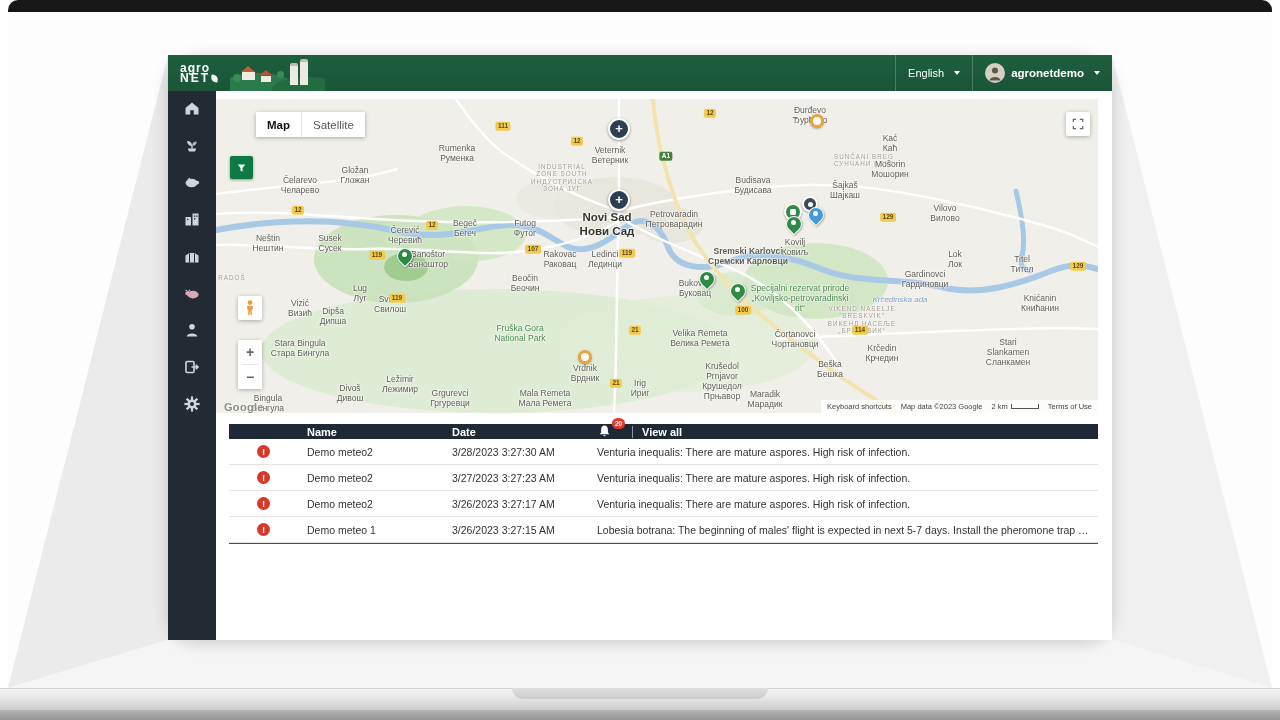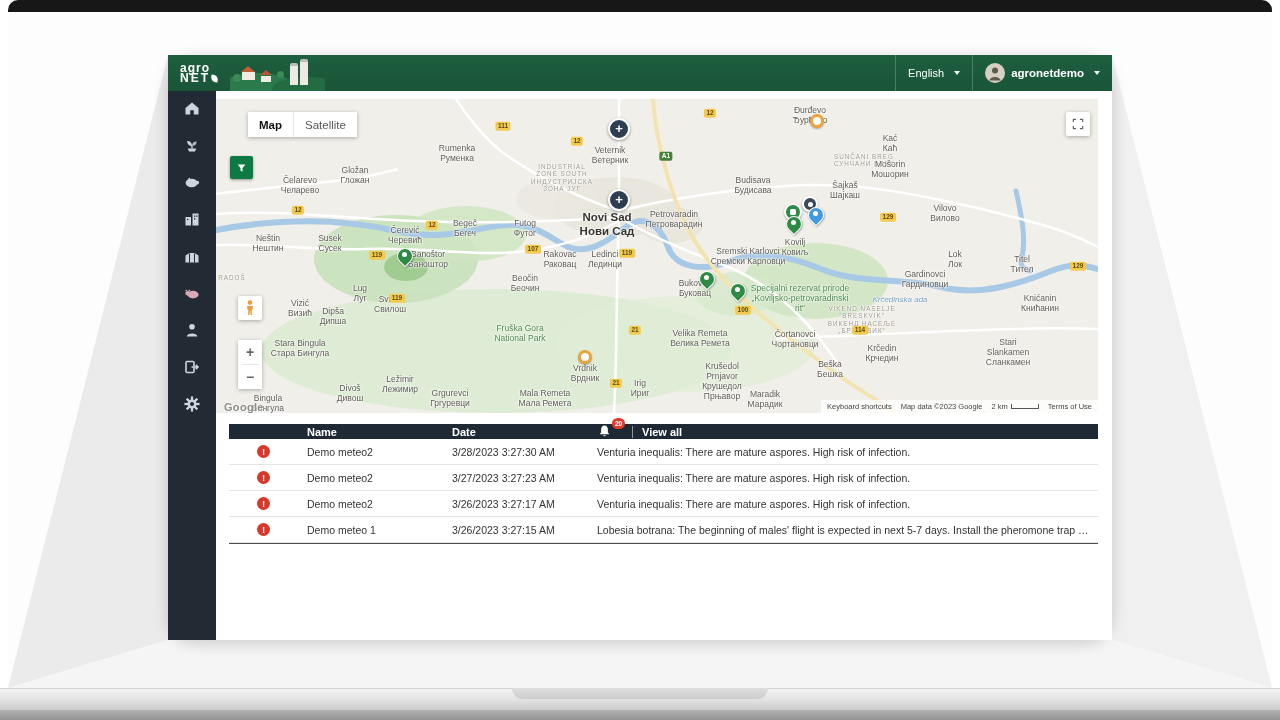--- a/index.html
+++ b/index.html
@@ -63,21 +63,21 @@
   .marker.round-dark::before{content:'';position:absolute;left:-8px;top:-8px;width:12px;height:12px;background:#394a5a;border:2px solid #fff;border-radius:50%;box-shadow:0 1px 2px rgba(0,0,0,.35);}
   .marker.round-dark::after{content:'';position:absolute;left:-2.5px;top:-2.5px;width:5px;height:5px;background:#fff;border-radius:50%;}
   .marker.station-green::before{content:'';position:absolute;left:-9px;top:-9px;width:14px;height:14px;background:#2e8b46;border:2px solid #fff;border-radius:50%;box-shadow:0 1px 2px rgba(0,0,0,.35);}
   .marker.station-green::after{content:'';position:absolute;left:-3px;top:-3px;width:6px;height:6px;background:#fff;border-radius:1.5px;}
   .marker.pin-green::before{content:'';position:absolute;left:-8px;top:-16px;width:14px;height:14px;background:#2e8b46;border:1.5px solid #fff;border-radius:50% 50% 50% 0;transform:rotate(-45deg);box-shadow:0 1px 2px rgba(0,0,0,.35);}
   .marker.pin-green::after{content:'';position:absolute;left:-3px;top:-12px;width:5px;height:5px;background:#fff;border-radius:50%;}
   .marker.pin-blue::before{content:'';position:absolute;left:-8px;top:-16px;width:14px;height:14px;background:#429be0;border:1.5px solid #fff;border-radius:50% 50% 50% 0;transform:rotate(-45deg);box-shadow:0 1px 2px rgba(0,0,0,.35);}
   .marker.pin-blue::after{content:'';position:absolute;left:-3px;top:-12px;width:5px;height:5px;background:#fff;border-radius:50%;}
   .marker.dot-orange::before{content:'';position:absolute;left:-7px;top:-7px;width:8px;height:8px;background:#fff;border:3px solid #eca33c;border-radius:50%;box-shadow:0 1px 2px rgba(0,0,0,.3);}
 
-  .map-type{position:absolute;left:32px;top:13px;display:flex;z-index:10;box-shadow:0 1px 4px rgba(0,0,0,.3);}
+  .map-type{position:absolute;left:40px;top:13px;display:flex;z-index:10;box-shadow:0 1px 4px rgba(0,0,0,.3);}
   .map-type button{height:25px;padding:0 11px;background:#fff;border:none;font-size:11.5px;color:#565656;font-family:inherit;cursor:pointer;}
   .map-type button.active{font-weight:bold;color:#111;}
   .map-type button + button{border-left:1px solid #e6e6e6;}
   .filter-btn{position:absolute;left:14px;top:57px;width:23px;height:23px;background:#0e7a43;border:none;border-radius:2px;box-shadow:0 1px 3px rgba(0,0,0,.4);display:flex;align-items:center;justify-content:center;z-index:10;cursor:pointer;}
   .pegman{position:absolute;left:22px;top:197px;width:24px;height:24px;background:#fff;box-shadow:0 1px 4px rgba(0,0,0,.3);border-radius:2px;display:flex;align-items:center;justify-content:center;z-index:10;cursor:pointer;}
   .zoomctl{position:absolute;left:22px;top:241px;width:24px;background:#fff;box-shadow:0 1px 4px rgba(0,0,0,.3);border-radius:2px;z-index:10;display:flex;flex-direction:column;align-items:stretch;}
   .zoomctl button{height:24px;border:none;background:#fff;color:#666;font-size:14px;font-weight:bold;font-family:inherit;cursor:pointer;padding:0;line-height:22px;}
   .zdiv{height:1px;background:#e6e6e6;margin:0 4px;}
   .fullscreen{position:absolute;right:8px;top:13px;width:24px;height:24px;background:#fff;border:none;box-shadow:0 1px 4px rgba(0,0,0,.3);border-radius:2px;display:flex;align-items:center;justify-content:center;z-index:10;cursor:pointer;}
   .attribution{position:absolute;left:0;right:0;bottom:0;height:13px;display:flex;justify-content:space-between;align-items:center;font-size:7.5px;color:#444;z-index:9;}
@@ -448,21 +448,21 @@
                 <div>Беочин</div>
               </div>
               <div class="maplabel town" style="left: 344px; top: 150px;">
                 <div>Rakovac</div>
                 <div>Раковац</div>
               </div>
               <div class="maplabel town" style="left: 389px; top: 150px;">
                 <div>Ledinci</div>
                 <div>Лединци</div>
               </div>
-              <div class="maplabel town" style="left: 532px; top: 147px;">
+              <div class="maplabel town" style="left: 532px; top: 147px; font-weight: bold;">
                 <div>Sremski Karlovci</div>
                 <div>Сремски Карловци</div>
               </div>
               <div class="maplabel town" style="left: 479px; top: 179px;">
                 <div>Bukovac</div>
                 <div>Буковац</div>
               </div>
               <div class="maplabel town" style="left: 579px; top: 138px;">
                 <div>Kovilj</div>
                 <div>Ковиљ</div>

